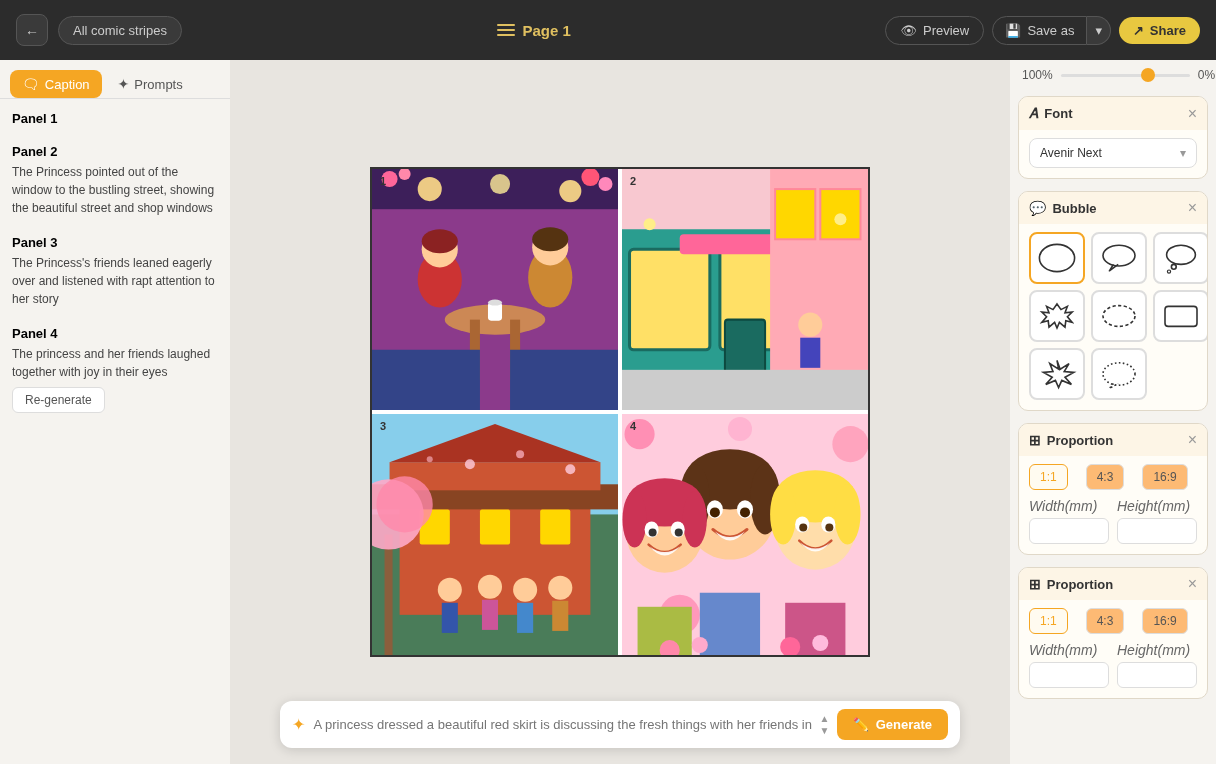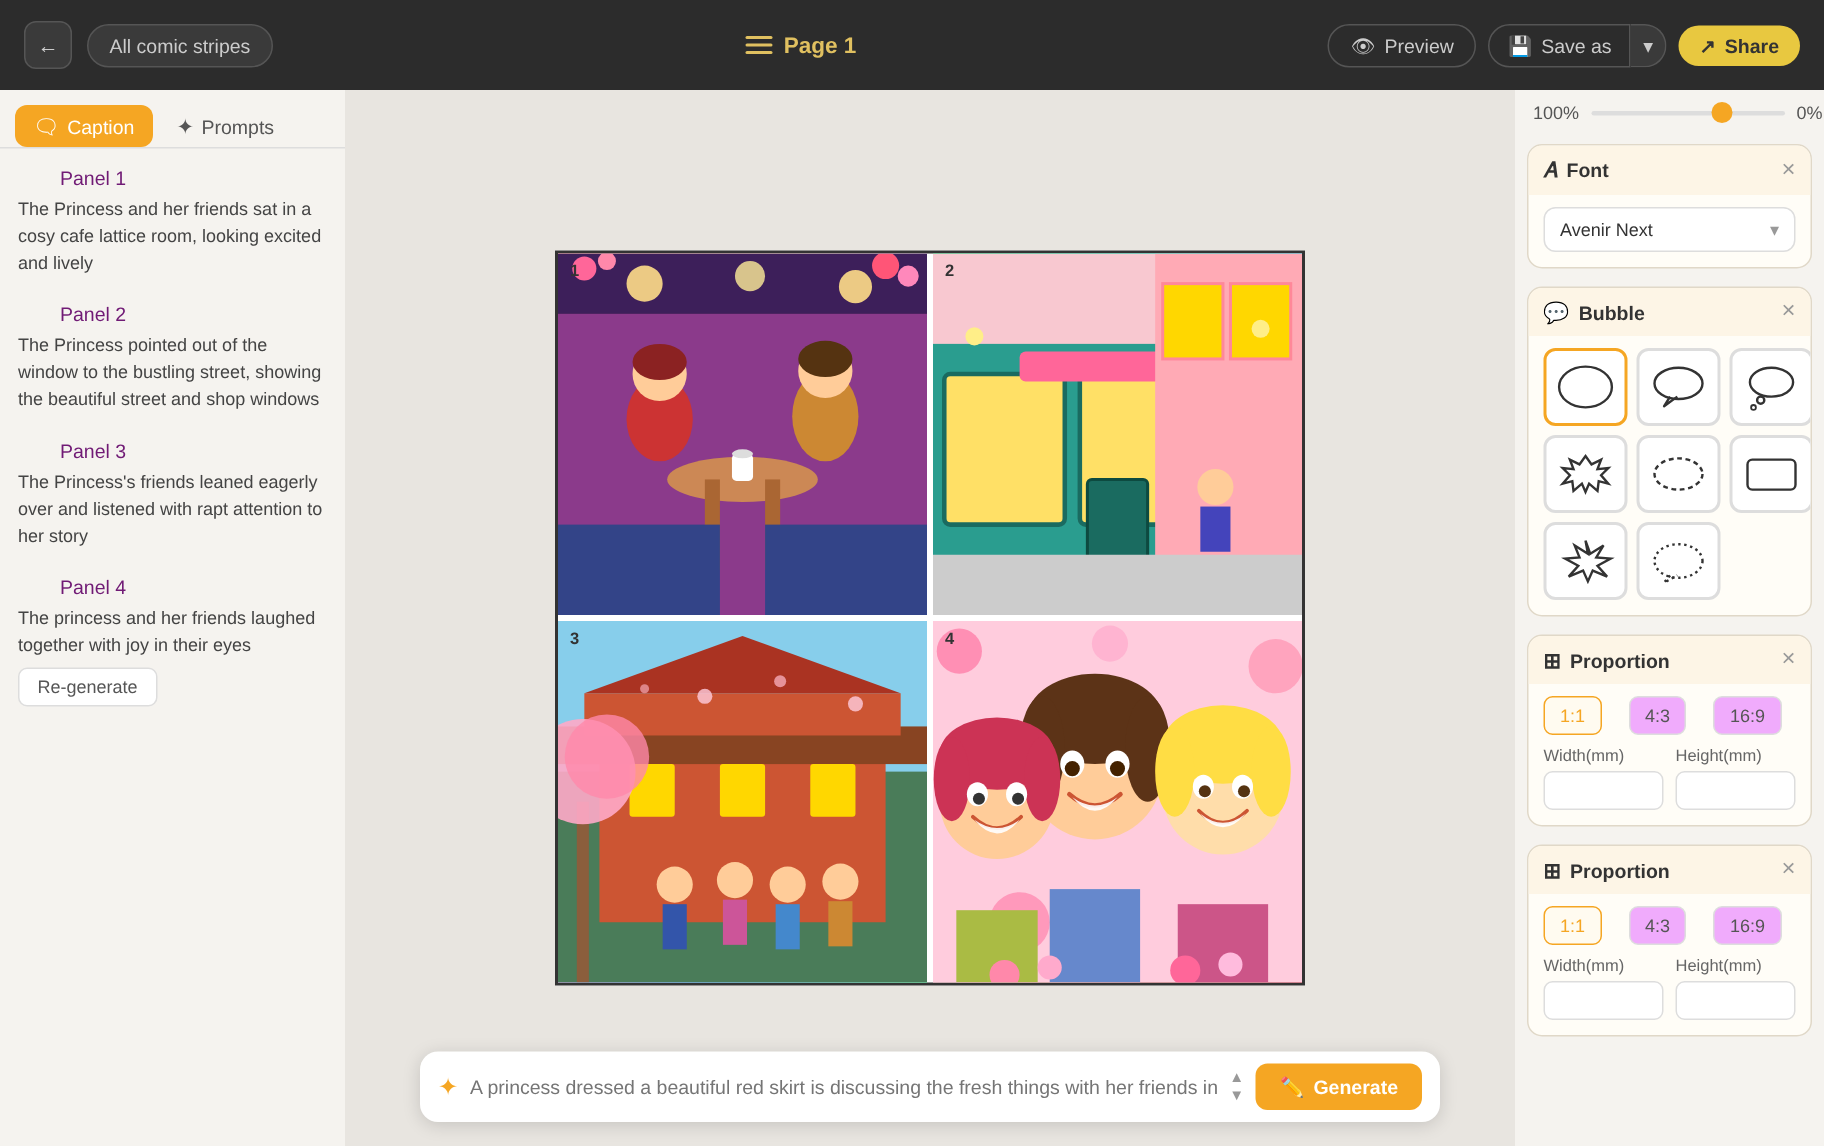--- a/index.html
+++ b/index.html
@@ -28,21 +28,21 @@
 
     
     .left-sidebar { width: 230px; background: #f5f3ef; display: flex; flex-direction: column; flex-shrink: 0; }
     .tabs-row { display: flex; border-bottom: 1px solid #ddd; padding: 10px 10px 0; gap: 4px; }
     .tab-btn { display: flex; align-items: center; gap: 5px; padding: 6px 12px; border-radius: 8px 8px 0 0; font-size: 13px; cursor: pointer; border: none; background: transparent; color: #555; }
     .tab-btn.active { background: #f5a623; color: white; border-radius: 8px; }
     .tab-btn .tab-icon { font-size: 14px; }
 
     .panels-list { flex: 1; overflow-y: auto; padding: 12px; }
     .panel-item { margin-bottom: 18px; }
-    .panel-title { font-weight: 400; font-size: 13px; color: #701a75; margin-bottom: 4px; margin-left: 28px; }
+    .panel-title { font-weight: 700; font-size: 13px; color: #000000; margin-bottom: 4px; }
     .panel-text { font-size: 12px; color: #444; line-height: 1.5; }
     .regen-btn { background: white; border: 1px solid #ddd; border-radius: 6px; padding: 5px 12px; font-size: 12px; color: #555; cursor: pointer; margin-top: 6px; }
 
     
     .canvas-area { flex: 1; background: #e8e5e0; display: flex; flex-direction: column; align-items: center; justify-content: center; padding: 20px; position: relative; }
     .comic-grid { display: grid; grid-template-columns: 1fr 1fr; grid-template-rows: 1fr 1fr; gap: 4px; width: 500px; height: 490px; background: white; border: 2px solid #333; }
     .comic-panel { position: relative; overflow: hidden; background: #ddd; }
     .panel-number { position: absolute; top: 6px; left: 8px; font-size: 11px; font-weight: 700; color: #333; z-index: 2; }
 
     
@@ -81,25 +81,25 @@
     .font-dropdown .chevron { color: #999; }
 
     
     .bubble-grid { display: grid; grid-template-columns: repeat(3, 1fr); gap: 6px; }
     .bubble-item { border: 2px solid #ddd; border-radius: 8px; padding: 6px; display: flex; align-items: center; justify-content: center; cursor: pointer; background: white; height: 52px; }
     .bubble-item.selected { border-color: #f5a623; }
     .bubble-svg { width: 40px; height: 34px; }
 
     
     .prop-btns { display: flex; gap: 18px; margin-bottom: 8px; }
-    .prop-btn { border: 1px solid #ddd; border-radius: 6px; padding: 5px 10px; font-size: 12px; background: #f0abfc; cursor: pointer; color: #555; }
+    .prop-btn { border: 1px solid #ddd; border-radius: 6px; padding: 5px 10px; font-size: 12px; background: #fdba74; cursor: pointer; color: #555; }
     .prop-btn.active { border-color: #f5a623; color: #f5a623; background: #fffbf0; }
     .prop-dims { display: flex; gap: 8px; }
     .prop-dim { flex: 1; }
-    .prop-dim label { font-size: 11px; color: #666; display: block; margin-bottom: 4px; }
+    .prop-dim label { font-size: 14px; color: #666; display: block; margin-bottom: 4px; font-style: italic; }
     .prop-dim input { width: 100%; border: 1px solid #ddd; border-radius: 6px; padding: 5px 8px; font-size: 12px; outline: none; }
   </style>
 </head>
 <body>
 
 <div class="app-container">
 
   <div class="header">
     <div class="header-left">
       <button class="back-btn">←</button>
@@ -141,21 +141,20 @@
           <span>Caption</span>
         </button>
         <button class="tab-btn">
           <span class="tab-icon">✦</span>
           <span>Prompts</span>
         </button>
       </div>
       <div class="panels-list">
         <div class="panel-item">
           <div class="panel-title">Panel 1</div>
-          <div class="panel-text">The Princess and her friends sat in a cosy cafe lattice room, looking excited and lively</div>
         </div>
         <div class="panel-item">
           <div class="panel-title">Panel 2</div>
           <div class="panel-text">The Princess pointed out of the window to the bustling street, showing the beautiful street and shop windows</div>
         </div>
         <div class="panel-item">
           <div class="panel-title">Panel 3</div>
           <div class="panel-text">The Princess's friends leaned eagerly over and listened with rapt attention to her story</div>
         </div>
         <div class="panel-item">

